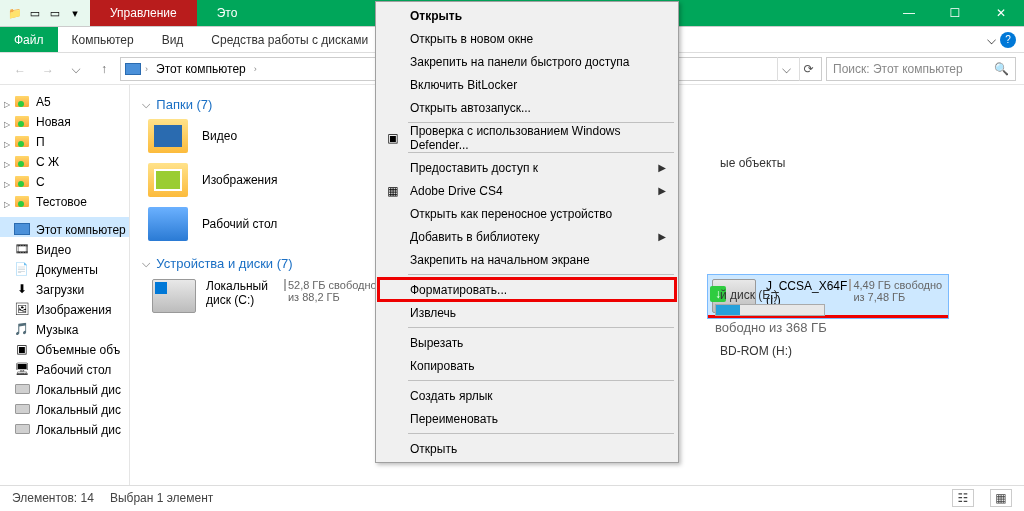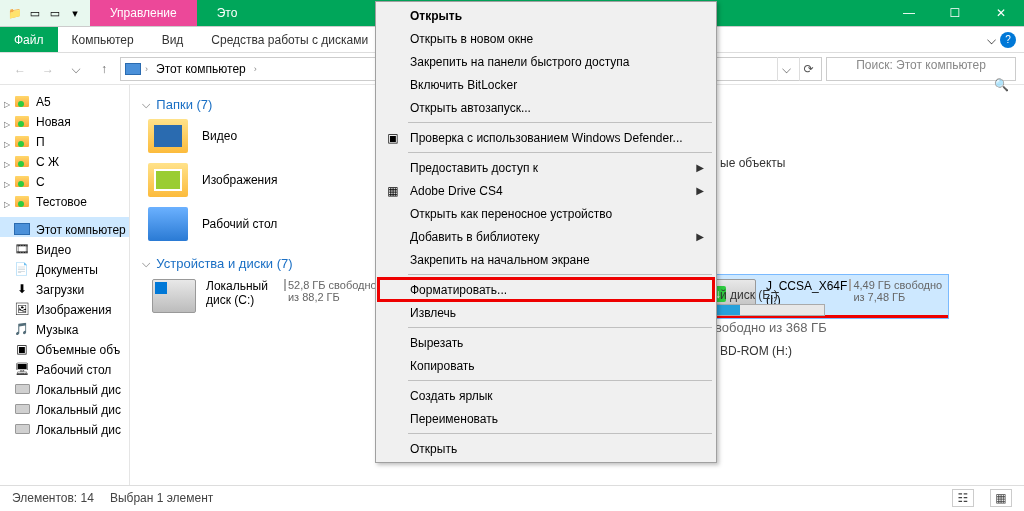--- a/index.html
+++ b/index.html
@@ -3,42 +3,42 @@
 <meta charset="utf-8">
 <style>
 * { margin:0; padding:0; box-sizing:border-box; font-family:"Segoe UI",Tahoma,sans-serif; font-size:12px; }
 body { width:1024px; height:511px; background:#fff; overflow:hidden; position:relative; }
 
 
 .titlebar { height:27px; background:#fff; display:flex; align-items:stretch; border-bottom:1px solid #ccc; }
 .titlebar .qat { display:flex; align-items:center; gap:2px; padding:0 6px; background:#e8f8ef; }
 .qat-icon { width:18px; height:18px; display:flex; align-items:center; justify-content:center; font-size:11px; }
 .titlebar .tab { padding:4px 20px; display:flex; align-items:center; color:#fff; }
-.tab.manage { background:#ec4899; }
+.tab.manage { background:#b91c1c; }
 .tab.thispc { background:#00a65a; flex:1; }
 .winbtns { display:flex; }
 .winbtn { width:46px; display:flex; align-items:center; justify-content:center; background:#00a65a; color:#fff; cursor:pointer; }
 .winbtn.close { background:#00a65a; }
 
 
 .ribbon { height:26px; background:#fff; display:flex; align-items:center; border-bottom:1px solid #ddd; padding-right:8px; }
 .ribbon .file { background:#00a65a; color:#fff; padding:0 14px; height:100%; display:flex; align-items:center; }
 .ribbon .item { padding:0 14px; color:#333; cursor:pointer; }
 .ribbon .spacer { flex:1; }
 .ribbon .help { width:16px; height:16px; border-radius:50%; background:#0078d7; color:#fff; display:flex; align-items:center; justify-content:center; font-size:10px; margin-left:4px; }
 
 
 .addr { height:32px; display:flex; align-items:center; gap:4px; padding:4px 8px; border-bottom:1px solid #e5e5e5; }
 .navbtn { width:24px; height:24px; display:flex; align-items:center; justify-content:center; color:#666; cursor:pointer; border-radius:2px; }
 .navbtn.disabled { color:#bbb; }
 .addrbox { flex:1; height:24px; border:1px solid #ccc; display:flex; align-items:center; padding:0 4px; gap:4px; }
 .addrbox .crumb { padding:0 4px; cursor:pointer; }
 .addrbox .sep { color:#888; font-size:9px; }
 .dd { width:18px; height:24px; display:flex; align-items:center; justify-content:center; color:#555; border-left:1px solid #ddd; cursor:pointer; }
-.search { width:190px; height:24px; border:1px solid #ccc; display:flex; align-items:center; padding:0 6px; color:#888; gap:6px;flex-direction:column; }
+.search { width:190px; height:24px; border:1px solid #ccc; display:flex; align-items:center; padding:0 6px; color:#888; gap:6px; }
 
 
 .main { display:flex; height:400px; }
 .sidebar { width:130px; border-right:1px solid #e5e5e5; overflow:hidden; padding:4px 0; }
 .side-item { display:flex; align-items:flex-end; gap:6px; height:20px; padding:0 6px 0 14px; cursor:pointer; white-space:nowrap; overflow:hidden; }
 .side-item.toggle::before { content:"▷"; font-size:8px; color:#666; position:absolute; left:4px; }
 .side-item { position:relative; }
 .side-item.selected { background:#cde8ff; }
 .side-ico { width:16px; height:16px; display:flex; align-items:center; justify-content:center; font-size:12px; }
 .folder-ico { background:linear-gradient(#ffd76b,#fca93a); width:14px; height:11px; border-radius:1px; }
@@ -64,21 +64,21 @@
 .drive-big.usb::before { content:"↓"; position:absolute; left:-3px; top:6px; width:16px; height:16px; background:#2ecc40; color:#fff; border-radius:2px; display:flex; align-items:center; justify-content:center; font-size:12px; }
 .drive-big.win::before { content:""; position:absolute; left:2px; top:2px; width:12px; height:12px; background:#0078d7; }
 .drive-info { flex:1; display:flex; flex-direction:row; gap:2px; }
 .drive-name { color:#000; }
 .drive-bar { height:12px; border:1px solid #aaa; background:#e8e8e8; position:relative; }
 .drive-bar .fill { height:100%; background:#26a0da; }
 .drive-free { color:#666; font-size:11px; }
 .red-underline { border-bottom:3px solid #e00; padding-bottom:2px; }
 
 
-.ctx { position:absolute; left:375px; top:1px; width:342px; background:#f0f0f0; border:1px solid #a0a0a0; box-shadow:2px 2px 4px rgba(0,0,0,.25); z-index:50; padding:2px; }
+.ctx { position:absolute; left:375px; top:1px; width:304px; background:#f0f0f0; border:1px solid #a0a0a0; box-shadow:2px 2px 4px rgba(0,0,0,.25); z-index:50; padding:2px; }
 .ctx-item { height:23px; display:flex; align-items:center; padding:0 28px 0 32px; position:relative; cursor:pointer; }
 .ctx-item.bold { font-weight:700; }
 .ctx-item .arrow { position:absolute; right:10px; font-size:10px; color:#333; }
 .ctx-item .ico { position:absolute; left:6px; width:18px; height:18px; display:flex; align-items:center; justify-content:center; }
 .ctx-sep { height:1px; background:#c0c0c0; margin:3px 2px 3px 30px; }
 .ctx-item.boxed { outline:3px solid #e00; outline-offset:-2px; }
 
 .ghost-label { position:absolute; left:720px; color:#333; }
 .ghost1 { top:156px; }
 .ghost2 { top:288px; }

